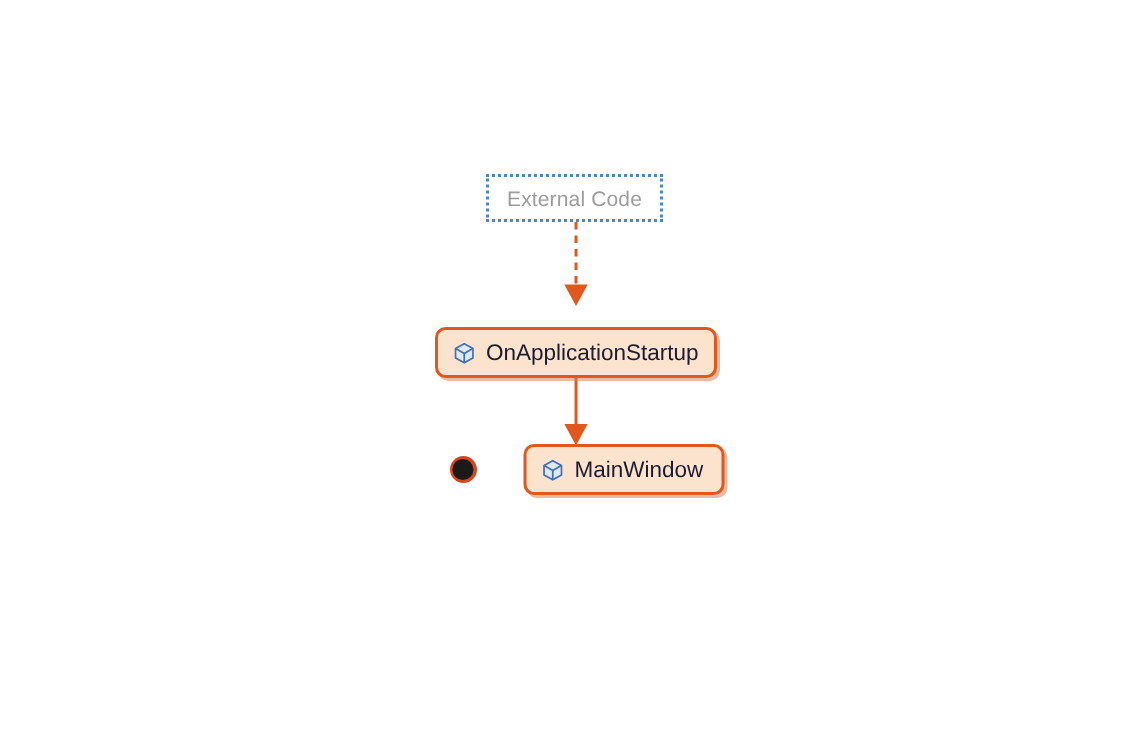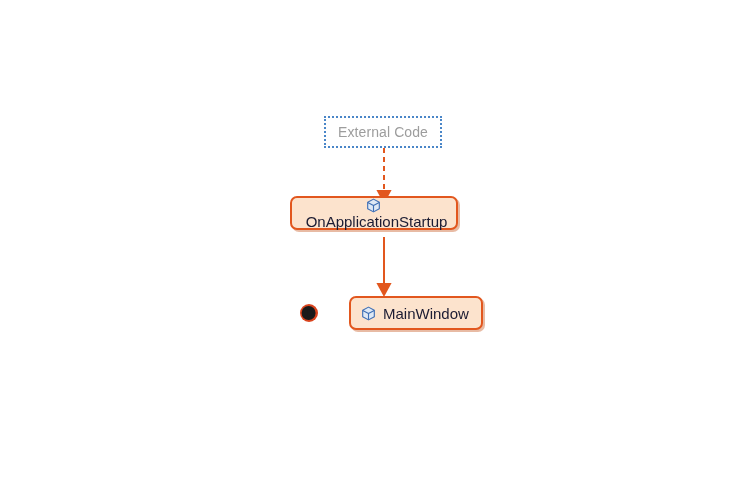--- a/index.html
+++ b/index.html
@@ -67,23 +67,22 @@
   }
   .frame-node .label {
     font-size: 15px;
     color: #1b1b32;
     white-space: nowrap;
     margin-left: 7px;
   }
 
   #node-onapplicationstartup {
     left: 290px;
-    top: 196px;
-    width: 168px;
-    flex-direction: column;
+    top: 218px;
+    width: 188px;
   }
   #node-mainwindow {
     left: 317px;
     top: 296px;
     width: 134px;
     margin-left: 32px;
   }
 
   
   .cube-icon {

